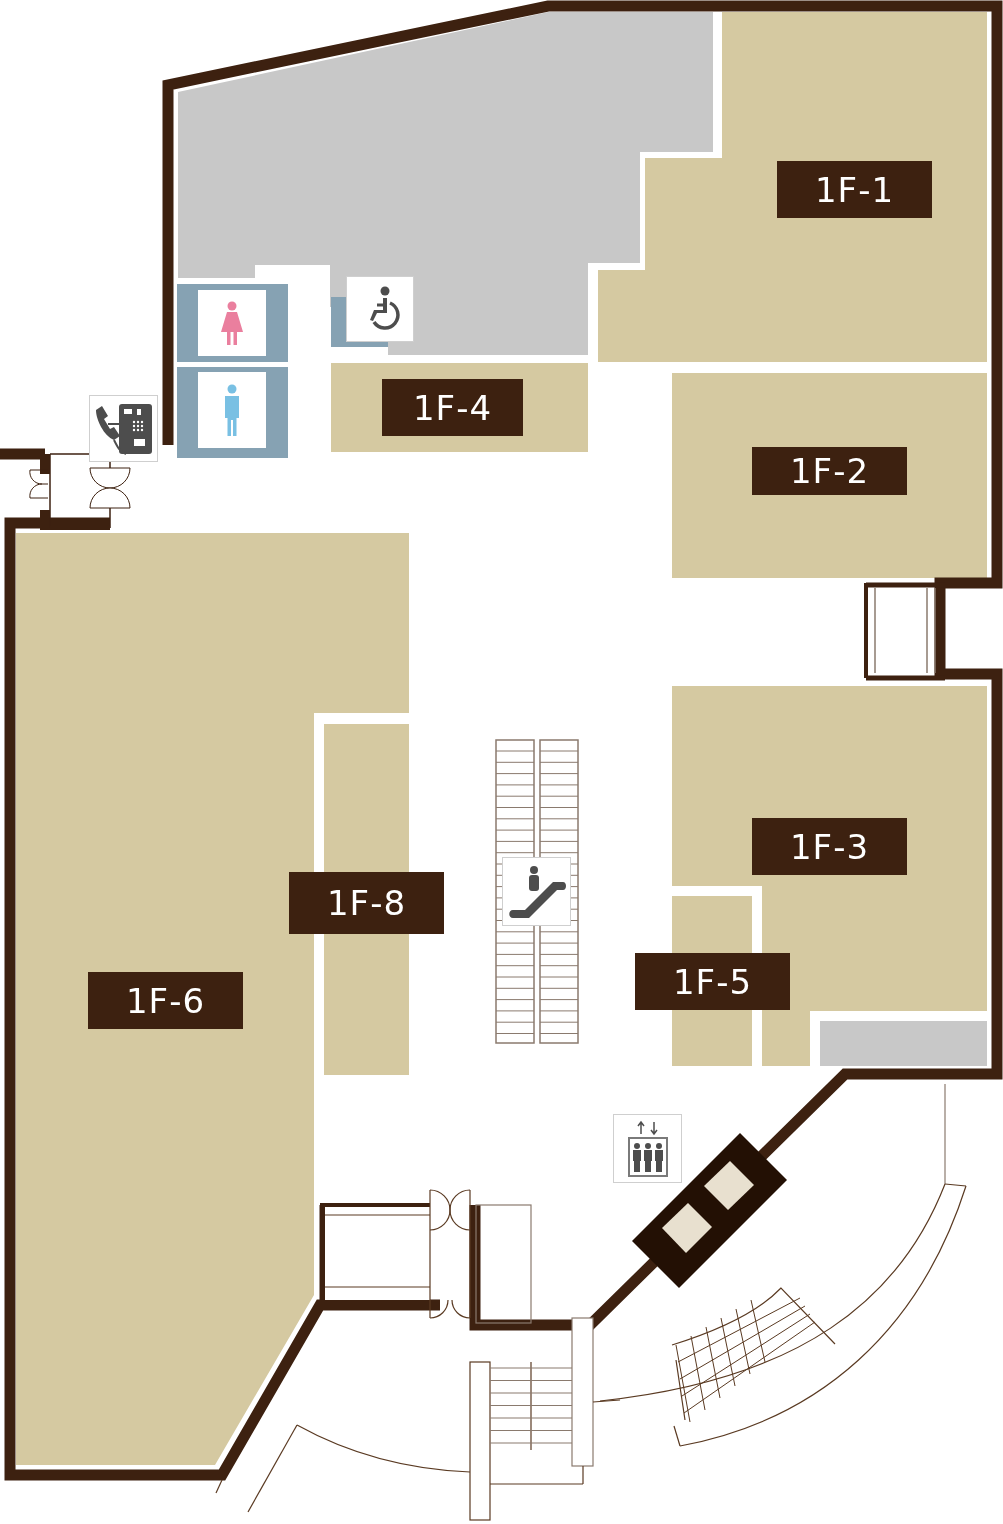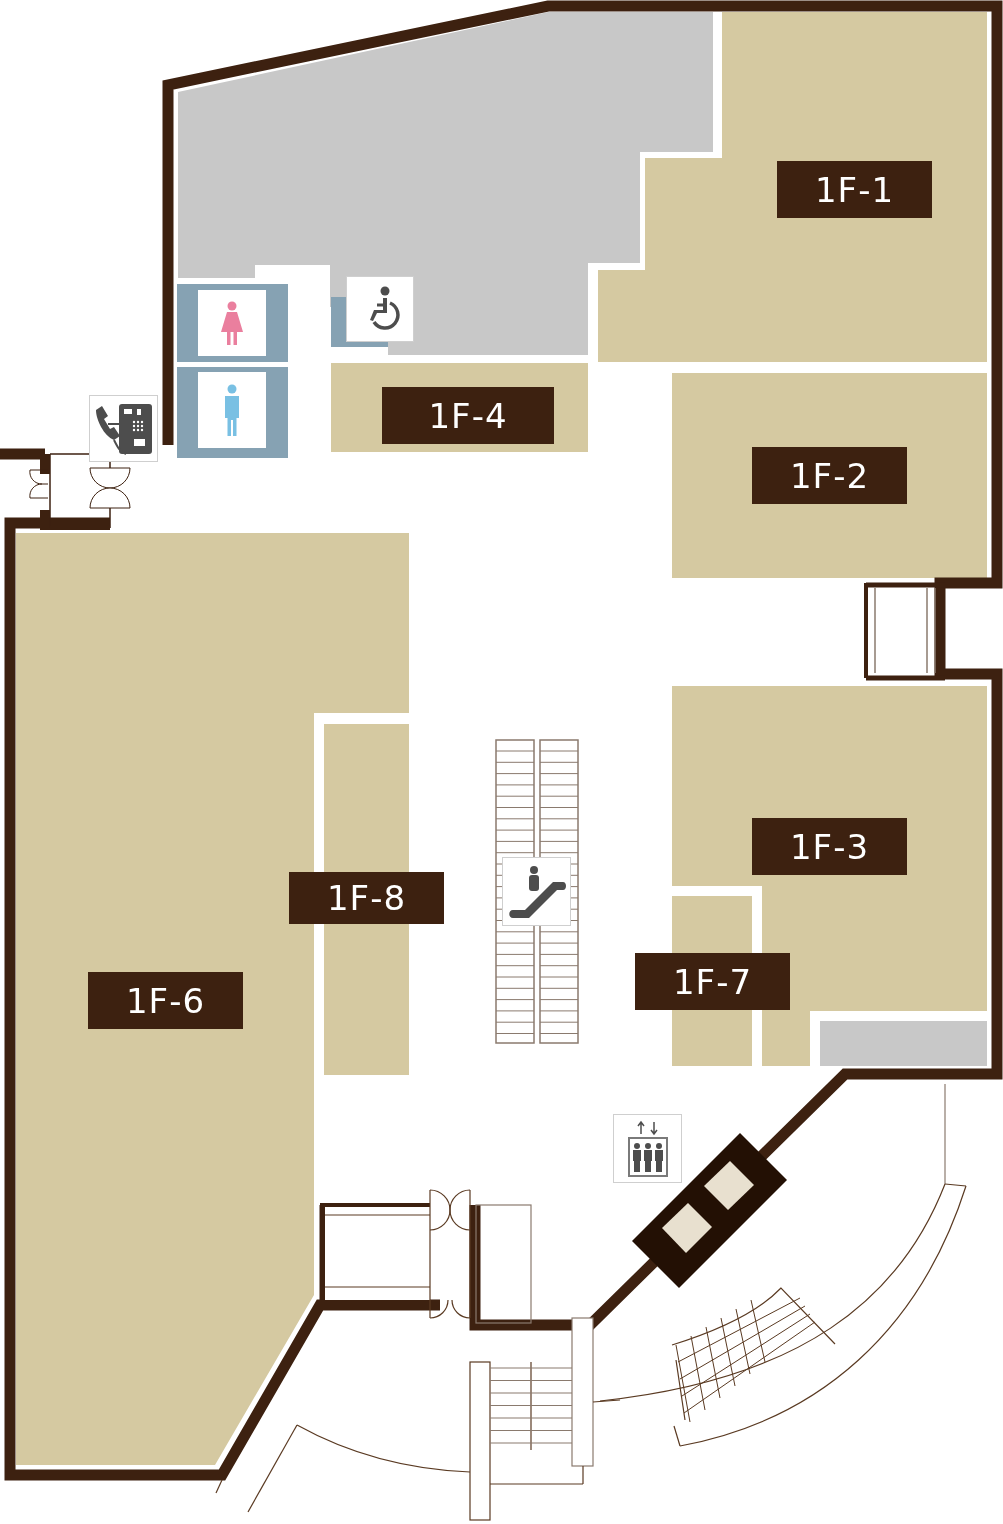--- a/index.html
+++ b/index.html
@@ -179,26 +179,26 @@
       <line x1="490" x2="572" y1="1380.5" y2="1380.5"></line>
       <line x1="490" x2="572" y1="1393" y2="1393"></line>
       <line x1="490" x2="572" y1="1405.5" y2="1405.5"></line>
       <line x1="490" x2="572" y1="1418" y2="1418"></line>
       <line x1="490" x2="572" y1="1430.5" y2="1430.5"></line>
       <line x1="490" x2="572" y1="1443" y2="1443"></line>
     </g>
 </svg>
 
 <div class="label-box" style="left:777px;top:161px;width:155px;height:57px;">1F-1</div>
-<div class="label-box" style="left:752px;top:447px;width:155px;height:57px;">1F-2</div>
+<div class="label-box" style="left:752px;top:447px;width:155px;height:48px;">1F-2</div>
 <div class="label-box" style="left:752px;top:794px;width:155px;height:57px;margin-top:24px;">1F-3</div>
-<div class="label-box" style="left:382px;top:379px;width:172px;height:57px;margin-top:8px;">1F-4</div>
-<div class="label-box" style="left:635px;top:953px;width:155px;height:57px;">1F-7</div>
+<div class="label-box" style="left:382px;top:379px;width:141px;height:57px;">1F-4</div>
+<div class="label-box" style="left:635px;top:953px;width:155px;height:57px;">1F-5</div>
 <div class="label-box" style="left:88px;top:972px;width:155px;height:57px;">1F-6</div>
-<div class="label-box" style="left:289px;top:872px;width:155px;height:52px;">1F-8</div>
+<div class="label-box" style="left:289px;top:872px;width:155px;height:62px;">1F-8</div>
 
 <div class="icon-box" style="left:198px;top:290px;width:68px;height:66px;border:none;">
   <svg width="68" height="66" viewBox="0 0 68 66">
     <circle cx="34" cy="16" r="4.5" fill="#ea7f9e"></circle>
     <path d="M29,22 L39,22 L45,42 L39,42 L39,55 L35.5,55 L35.5,42 L32.5,42 L32.5,55 L29,55 L29,42 L23,42 Z" fill="#ea7f9e"></path>
   </svg>
 </div>
 <div class="icon-box" style="left:198px;top:372px;width:68px;height:76px;border:none;">
   <svg width="68" height="76" viewBox="0 0 68 76">
     <circle cx="34" cy="17" r="4.5" fill="#79c0e3"></circle>

